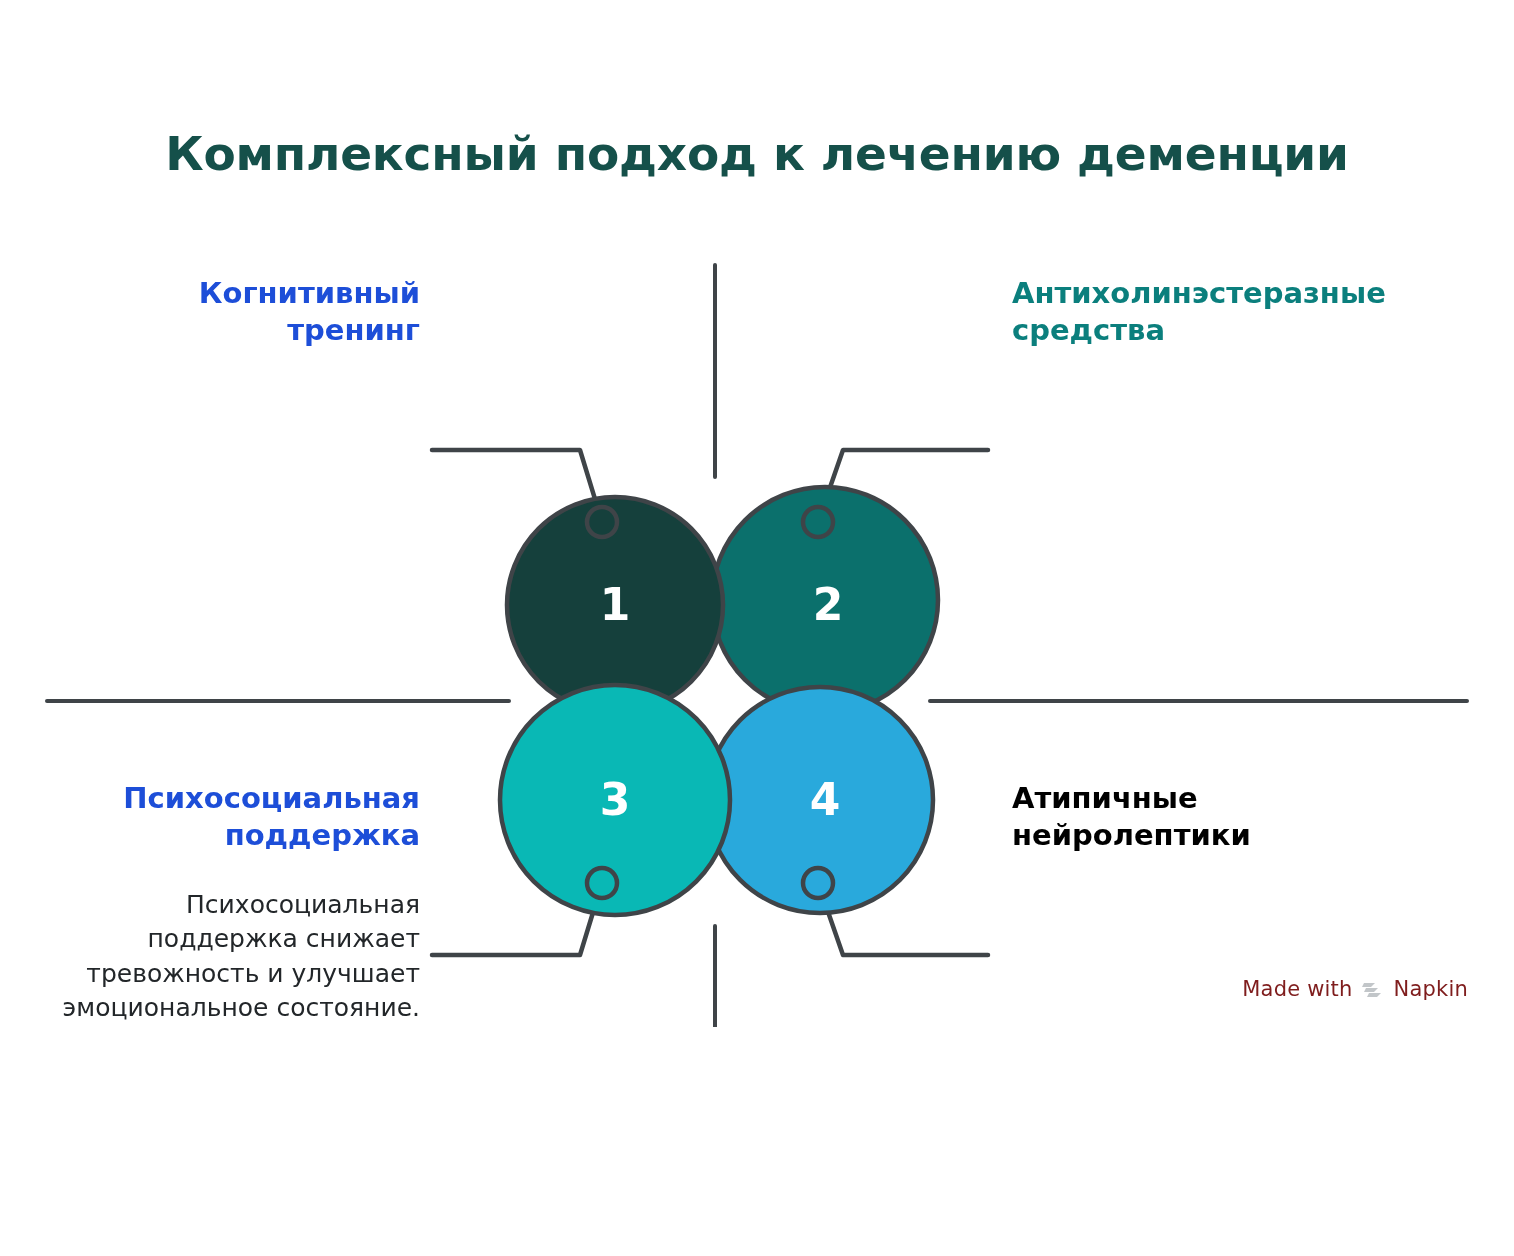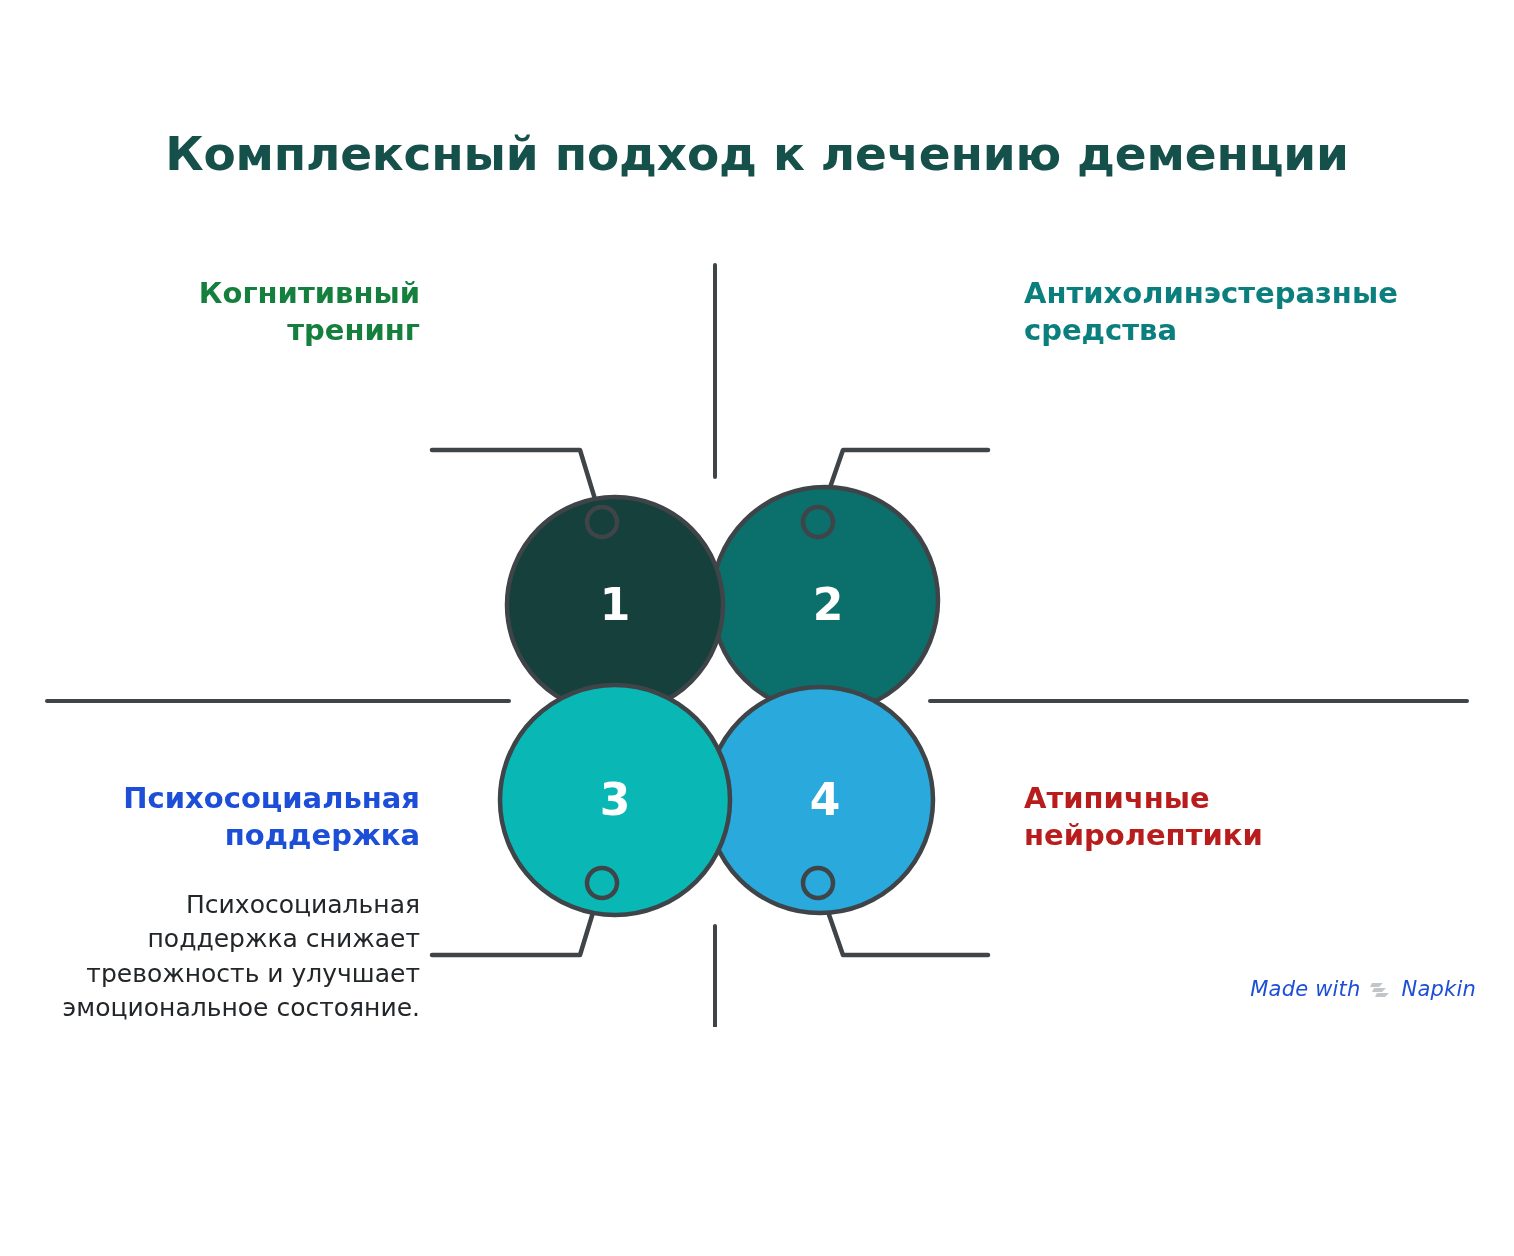--- a/index.html
+++ b/index.html
@@ -61,58 +61,57 @@
     margin: 0 0 26px 0;
   }
   .block .body {
     font-size: 25px;
     font-weight: 400;
     line-height: 1.37;
     color: #222629;
     margin: 0;
   }
   .block.right-align { text-align: right; }
-  .block.left-align  { text-align: left; margin-left: 12px; }
+  .block.left-align  { text-align: left; }
 
   
   .block-1 { left: 60px;   top: 275px; width: 360px; }
   .block-2 { left: 1012px; top: 275px; width: 440px; }
   .block-3 { left: 60px;   top: 780px; width: 360px; }
   .block-4 { left: 1012px; top: 780px; width: 360px; }
 
-  .block-1 .heading { color: #15803d; }
+  .block-1 .heading { color: #1d4ed8; }
   .block-2 .heading { color: #0b7f7d; }
   .block-3 .heading { color: #1d4ed8; }
-  .block-4 .heading { color: #b91c1c; }
+  .block-4 .heading { color: #000000; }
 
   .block-3 .heading { margin-bottom: 34px; }
   .block-4 .heading { margin-bottom: 34px; }
 
   
   #diagram {
     position: absolute;
     left: 400px;
     top: 430px;
     width: 620px;
     height: 560px;
   }
 
   
   .watermark {
     position: absolute;
-    right: 38px;
+    right: 46px;
     bottom: 26px;
     display: flex;
     align-items: center;
     gap: 9px;
-    color: #1d4ed8;
+    color: #7f1d1d;
     font-size: 21px;
     font-weight: 400;
     letter-spacing: 0.2px;
-    font-style: italic;
   }
   .watermark .logo-mark {
     display: inline-block;
     width: 23px;
     height: 21px;
   }
 </style>
 </head>
 <body>
 

